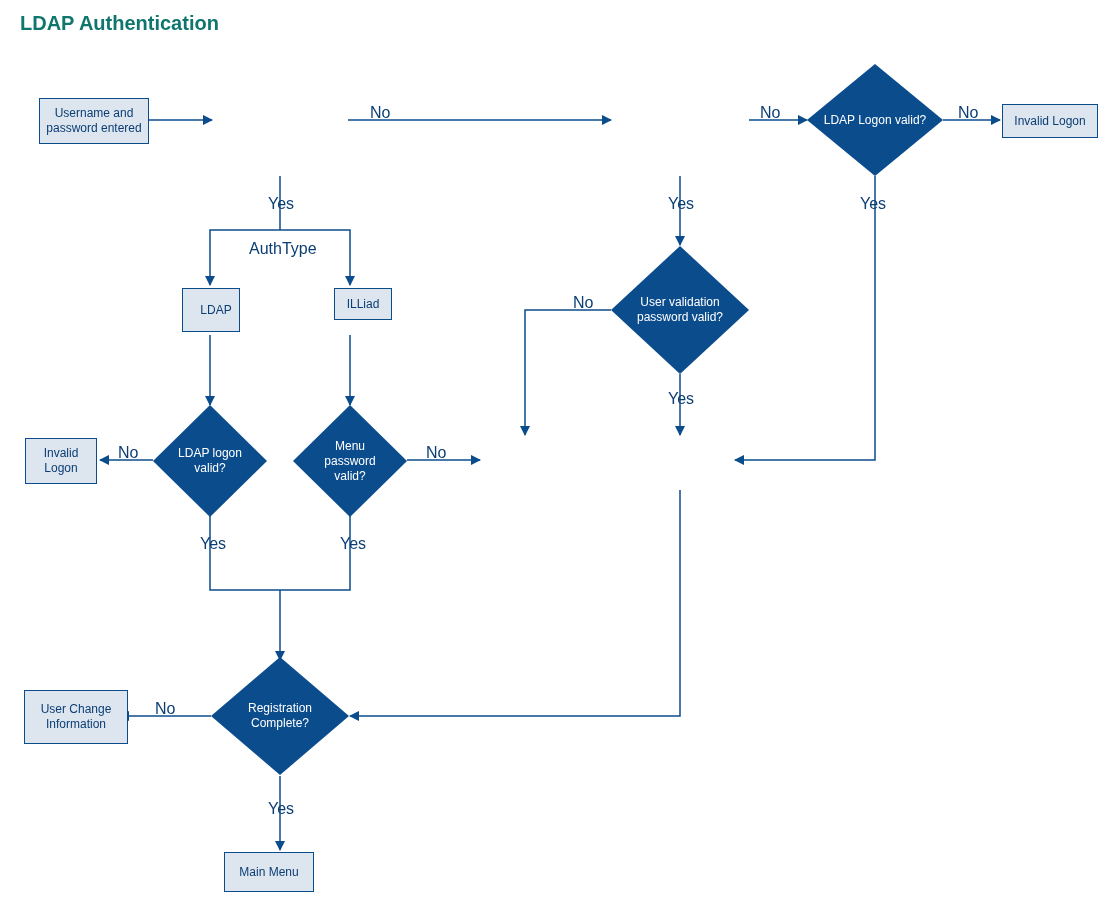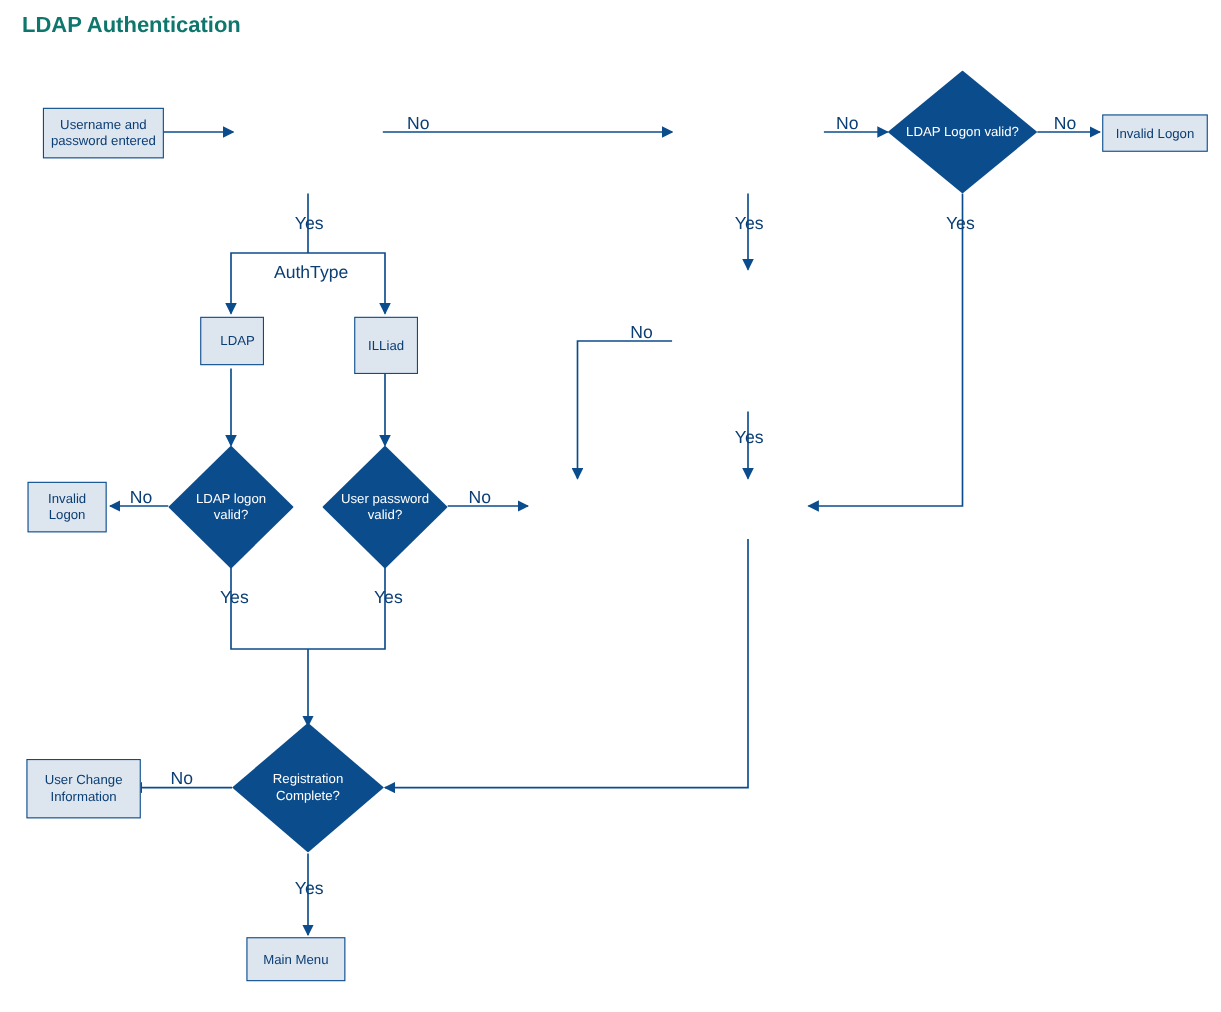--- a/index.html
+++ b/index.html
@@ -120,54 +120,60 @@
       <line x1="211" y1="716" x2="120" y2="716" marker-end="url(#arrow)"></line>
 
       <line x1="280" y1="776" x2="280" y2="850" marker-end="url(#arrow)"></line>
     </g>
   </svg>
 
   <div class="box" style="left:39px; top:98px; width:110px; height:46px;">Username and password entered</div>
 
   <div class="box" style="left:182px; top:288px; width:58px; height:44px;padding-left:16px;">LDAP</div>
 
-  <div class="box" style="left:322px; top:288px; width:58px; height:52px;">ILLiad</div>
+  <div class="box" style="left:334px; top:288px; width:58px; height:32px;">ILLiad</div>
 
   <div class="box" style="left:25px; top:438px; width:72px; height:46px;">Invalid Logon</div>
 
 
   <div class="box" style="left:1002px; top:104px; width:96px; height:34px;">Invalid Logon</div>
 
 
   <div class="box" style="left:24px; top:690px; width:104px; height:54px;">User Change Information</div>
 
   <div class="box" style="left:224px; top:852px; width:90px; height:40px;">Main Menu</div>
 
 
 
   <div class="diamond" style="left:807px; top:64px; width:136px; height:112px;">
     <svg width="136" height="112">
         <polygon points="68,0 136,56 68,112 0,56" fill="#0b4c8c"></polygon>
       </svg>
     <div class="dlabel">LDAP Logon valid?</div>
   </div>
 
+  <div class="diamond" style="left:611px; top:246px; width:138px; height:128px;">
+    <svg width="138" height="128">
+        <polygon points="69,0 138,64 69,128 0,64" fill="#0b4c8c"></polygon>
+      </svg>
+    <div class="dlabel">User validation password valid?</div>
+  </div>
 
   <div class="diamond" style="left:153px; top:405px; width:114px; height:112px;">
     <svg width="114" height="112">
         <polygon points="57,0 114,56 57,112 0,56" fill="#0b4c8c"></polygon>
       </svg>
     <div class="dlabel">LDAP logon valid?</div>
   </div>
 
   <div class="diamond" style="left:293px; top:405px; width:114px; height:112px;">
     <svg width="114" height="112">
         <polygon points="57,0 114,56 57,112 0,56" fill="#0b4c8c"></polygon>
       </svg>
-    <div class="dlabel">User password valid?</div>
+    <div class="dlabel">Menu password valid?</div>
   </div>
 
   <div class="diamond" style="left:211px; top:657px; width:138px; height:118px;text-decoration:underline;">
     <svg width="138" height="118">
         <polygon points="69,0 138,59 69,118 0,59" fill="#0b4c8c"></polygon>
       </svg>
     <div class="dlabel">Registration Complete?</div>
   </div>
 
   <div class="edge-label" style="left:370px; top:104px;">No</div>

